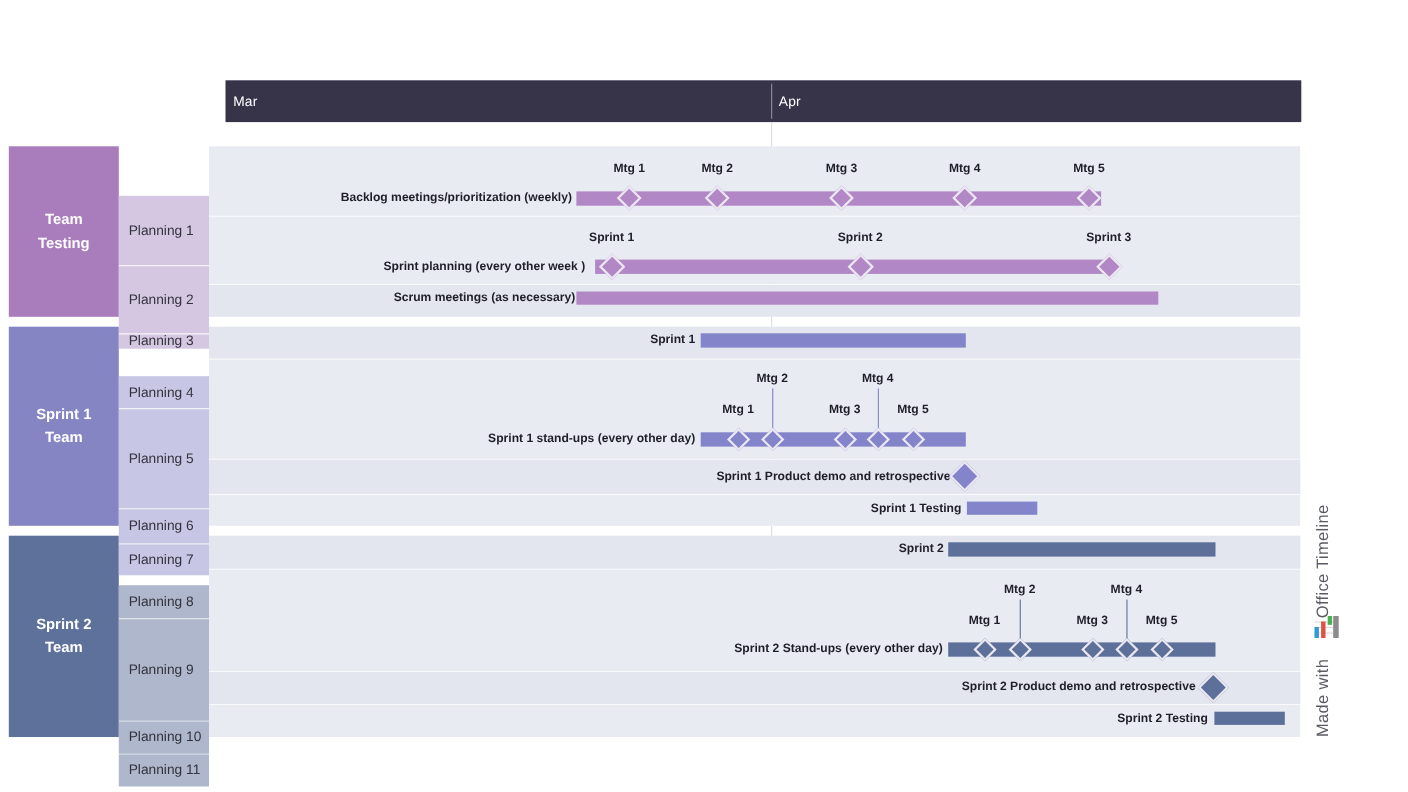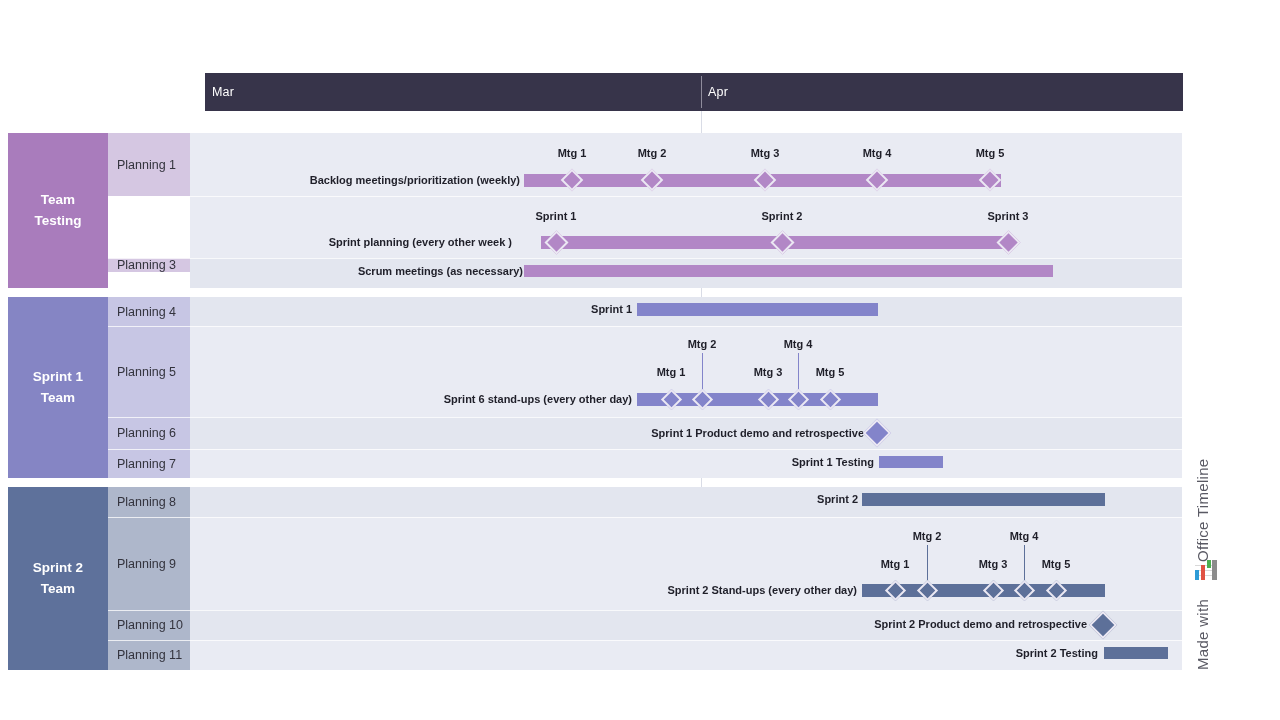--- a/index.html
+++ b/index.html
@@ -9,21 +9,21 @@
   .hdr{position:absolute;left:205px;top:73px;width:978px;height:38px;background:#37344a;}
   .month{position:absolute;top:73px;height:38px;display:flex;align-items:center;
          color:#ffffff;font-size:12.5px;letter-spacing:.2px;}
   .hdr-div{position:absolute;left:701px;top:76px;width:1px;height:32px;background:#8f8c9c;}
   .gridline{position:absolute;left:701px;top:111px;width:1px;height:559px;background:#d9dce6;}
   
   .grp{position:absolute;left:8px;width:100px;color:#fff;font-weight:bold;font-size:13.5px;
        display:flex;flex-direction:column;align-items:center;justify-content:center;
        text-align:center;line-height:1.5;}
   .cell{position:absolute;left:108px;width:82px;color:#33333d;font-size:12.5px;
-        display:flex;align-items:center;padding-left:9px;box-sizing:border-box;}
+        display:flex;align-items:center;padding-left:9px;box-sizing:border-box;margin-top:45px;}
   .rowbg{position:absolute;left:190px;width:992px;}
   .sep{box-shadow:inset 0 1px 0 rgba(255,255,255,.75);}
   .cell-s1{background:#d5c7e2;} .cell-s2{background:#c7c6e4;} .cell-s3{background:#aeb7cb;}
   .bg-light{background:#e9ebf3;} .bg-dark{background:#e3e6ef;}
   
   .bar{position:absolute;height:13px;}
   .c1{background:#b287c6;} .c2{background:#8384ca;} .c3{background:#5d7099;}
   .tlabel{position:absolute;font-size:11px;font-weight:bold;color:#1f1f29;
           white-space:nowrap;line-height:13px;}
   .mlabel{position:absolute;width:80px;text-align:center;font-size:11px;font-weight:bold;
@@ -57,20 +57,21 @@
   <div class="grp" style="top:297px;height:181px;background:#8585c4">
     <span>Sprint 1</span>
     <span>Team</span>
   </div>
   <div class="grp" style="top:487px;height:183px;background:#5e719b">
     <span>Sprint 2</span>
     <span>Team</span>
   </div>
 
   <div class="cell cell-s1" style="top:133px;height:63px">Planning 1</div>
+  <div class="cell cell-s1 sep" style="top:196px;height:62px">Planning 2</div>
   <div class="cell cell-s1 sep" style="top:258px;height:14px">Planning 3</div>
   <div class="cell cell-s2" style="top:297px;height:29px">Planning 4</div>
   <div class="cell cell-s2 sep" style="top:326px;height:91px">Planning 5</div>
   <div class="cell cell-s2 sep" style="top:417px;height:32px">Planning 6</div>
   <div class="cell cell-s2 sep" style="top:449px;height:29px">Planning 7</div>
   <div class="cell cell-s3" style="top:487px;height:30px">Planning 8</div>
   <div class="cell cell-s3 sep" style="top:517px;height:93px">Planning 9</div>
   <div class="cell cell-s3 sep" style="top:610px;height:30px">Planning 10</div>
   <div class="cell cell-s3 sep" style="top:640px;height:30px">Planning 11</div>
 
@@ -92,36 +93,36 @@
   <div class="mlabel" style="left:612px;top:147px">Mtg 2</div>
   <div class="mlabel" style="left:725px;top:147px">Mtg 3</div>
   <div class="mlabel" style="left:837px;top:147px">Mtg 4</div>
   <div class="mlabel" style="left:950px;top:147px">Mtg 5</div>
   <div class="diamond dm1" style="left:564px;top:172px;width:12px;height:12px"></div>
   <div class="diamond dm1" style="left:644px;top:172px;width:12px;height:12px"></div>
   <div class="diamond dm1" style="left:757px;top:172px;width:12px;height:12px"></div>
   <div class="diamond dm1" style="left:869px;top:172px;width:12px;height:12px"></div>
   <div class="diamond dm1" style="left:982px;top:172px;width:12px;height:12px"></div>
 
-  <div class="tlabel" style="right:768px;top:236px">Sprint planning (every other week )</div>
+  <div class="tlabel" style="right:748px;top:236px">Sprint planning (every other week )</div>
   <div class="bar c1" style="left:541px;top:236px;width:472px"></div>
   <div class="mlabel" style="left:516px;top:210px">Sprint 1</div>
   <div class="mlabel" style="left:742px;top:210px">Sprint 2</div>
   <div class="mlabel" style="left:968px;top:210px">Sprint 3</div>
   <div class="diamond dm1" style="left:548px;top:234px;width:13px;height:13px"></div>
   <div class="diamond dm1" style="left:774px;top:234px;width:13px;height:13px"></div>
   <div class="diamond dm1" style="left:1000px;top:234px;width:13px;height:13px"></div>
 
   <div class="tlabel" style="right:757px;top:265px">Scrum meetings (as necessary)</div>
   <div class="bar c1" style="left:524px;top:265px;width:529px;height:12px"></div>
 
   <div class="tlabel" style="right:648px;top:303px">Sprint 1</div>
   <div class="bar c2" style="left:637px;top:303px;width:241px"></div>
 
-  <div class="tlabel" style="right:648px;top:393px">Sprint 6 stand-ups (every other day)</div>
+  <div class="tlabel" style="right:648px;top:393px">Sprint 1 stand-ups (every other day)</div>
   <div class="bar c2" style="left:637px;top:393px;width:241px"></div>
   <div class="mlabel" style="left:631px;top:366px">Mtg 1</div>
   <div class="mlabel" style="left:662px;top:338px">Mtg 2</div>
   <div class="mlabel" style="left:728px;top:366px">Mtg 3</div>
   <div class="mlabel" style="left:758px;top:338px">Mtg 4</div>
   <div class="mlabel" style="left:790px;top:366px">Mtg 5</div>
   <div class="leader lead2" style="left:702px;top:353px;height:36px"></div>
   <div class="leader lead2" style="left:798px;top:353px;height:36px"></div>
   <div class="diamond dm2" style="left:664px;top:392px;width:11px;height:11px"></div>
   <div class="diamond dm2" style="left:695px;top:392px;width:11px;height:11px"></div>

